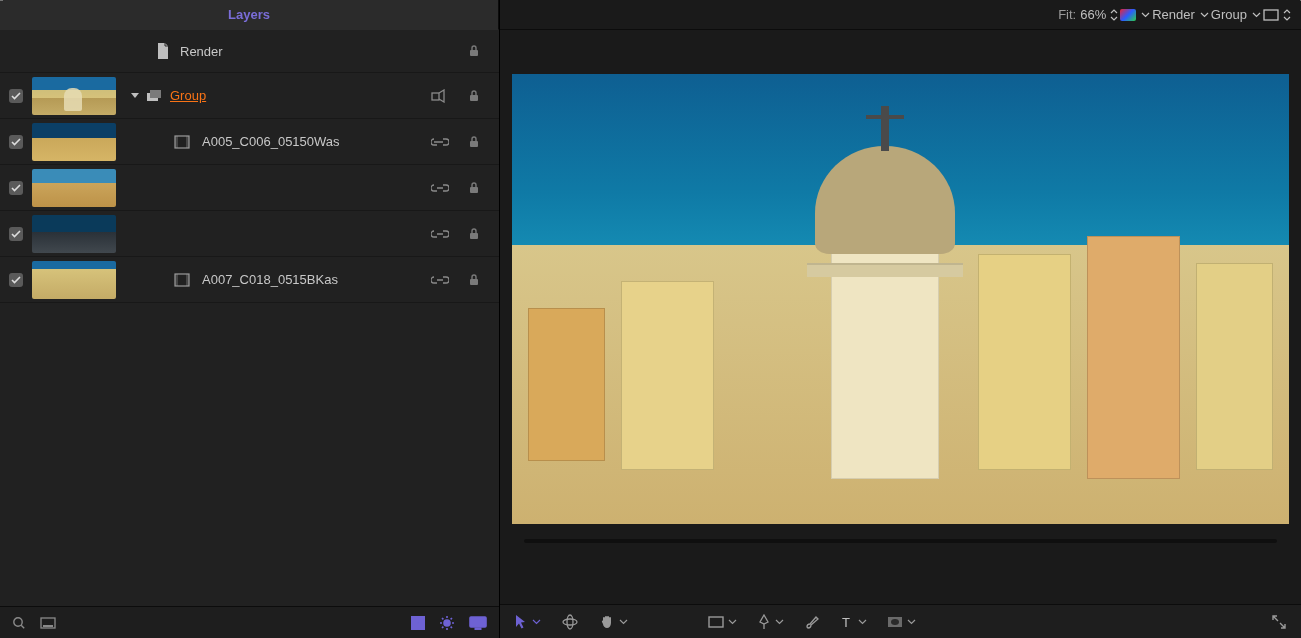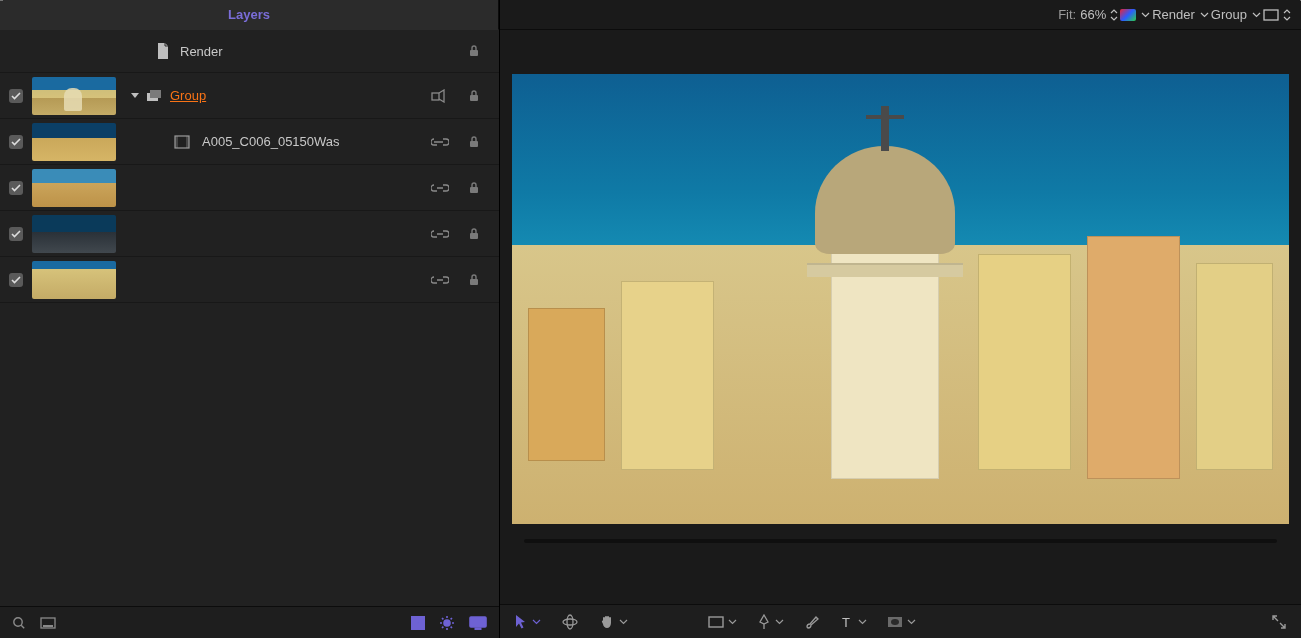--- a/index.html
+++ b/index.html
@@ -214,20 +214,30 @@
     </div>
 
     <div class="layer-row">
       <div class="chk">
           <svg width="14" height="14" viewBox="0 0 14 14">
             <rect x="0" y="0" width="14" height="14" rx="3" fill="#5a5a5a"></rect>
             <path d="M3 7l2.5 2.5L11 4" stroke="#ddd" stroke-width="1.6" fill="none"></path>
           </svg>
         </div>
       <div class="thumb t5"></div>
+      <div class="layer-content">
+        <span class="clip-icon">
+            <svg width="16" height="14" viewBox="0 0 16 14">
+              <rect x="1" y="1" width="14" height="12" fill="none" stroke="#9a9a9a" stroke-width="1.2"></rect>
+              <rect x="1" y="1" width="3" height="12" fill="#9a9a9a" opacity=".3"></rect>
+              <rect x="12" y="1" width="3" height="12" fill="#9a9a9a" opacity=".3"></rect>
+            </svg>
+          </span>
+        <span class="layer-label">A007_C018_0515BKas</span>
+      </div>
       <div class="row-right">
         <span>
             <svg width="18" height="10" viewBox="0 0 18 10">
               <path d="M3 2a3 3 0 000 6h3M12 2h3a3 3 0 010 6h-3M6 5h6" stroke="#8a8a8a" stroke-width="1.3" fill="none"></path>
             </svg>
           </span>
         <span>
             <svg width="14" height="14" viewBox="0 0 14 14">
               <rect x="3" y="6" width="8" height="6" rx="1" fill="#7a7a7a"></rect>
               <path d="M5 6V4a2 2 0 014 0v2" fill="none" stroke="#7a7a7a" stroke-width="1.4"></path>

